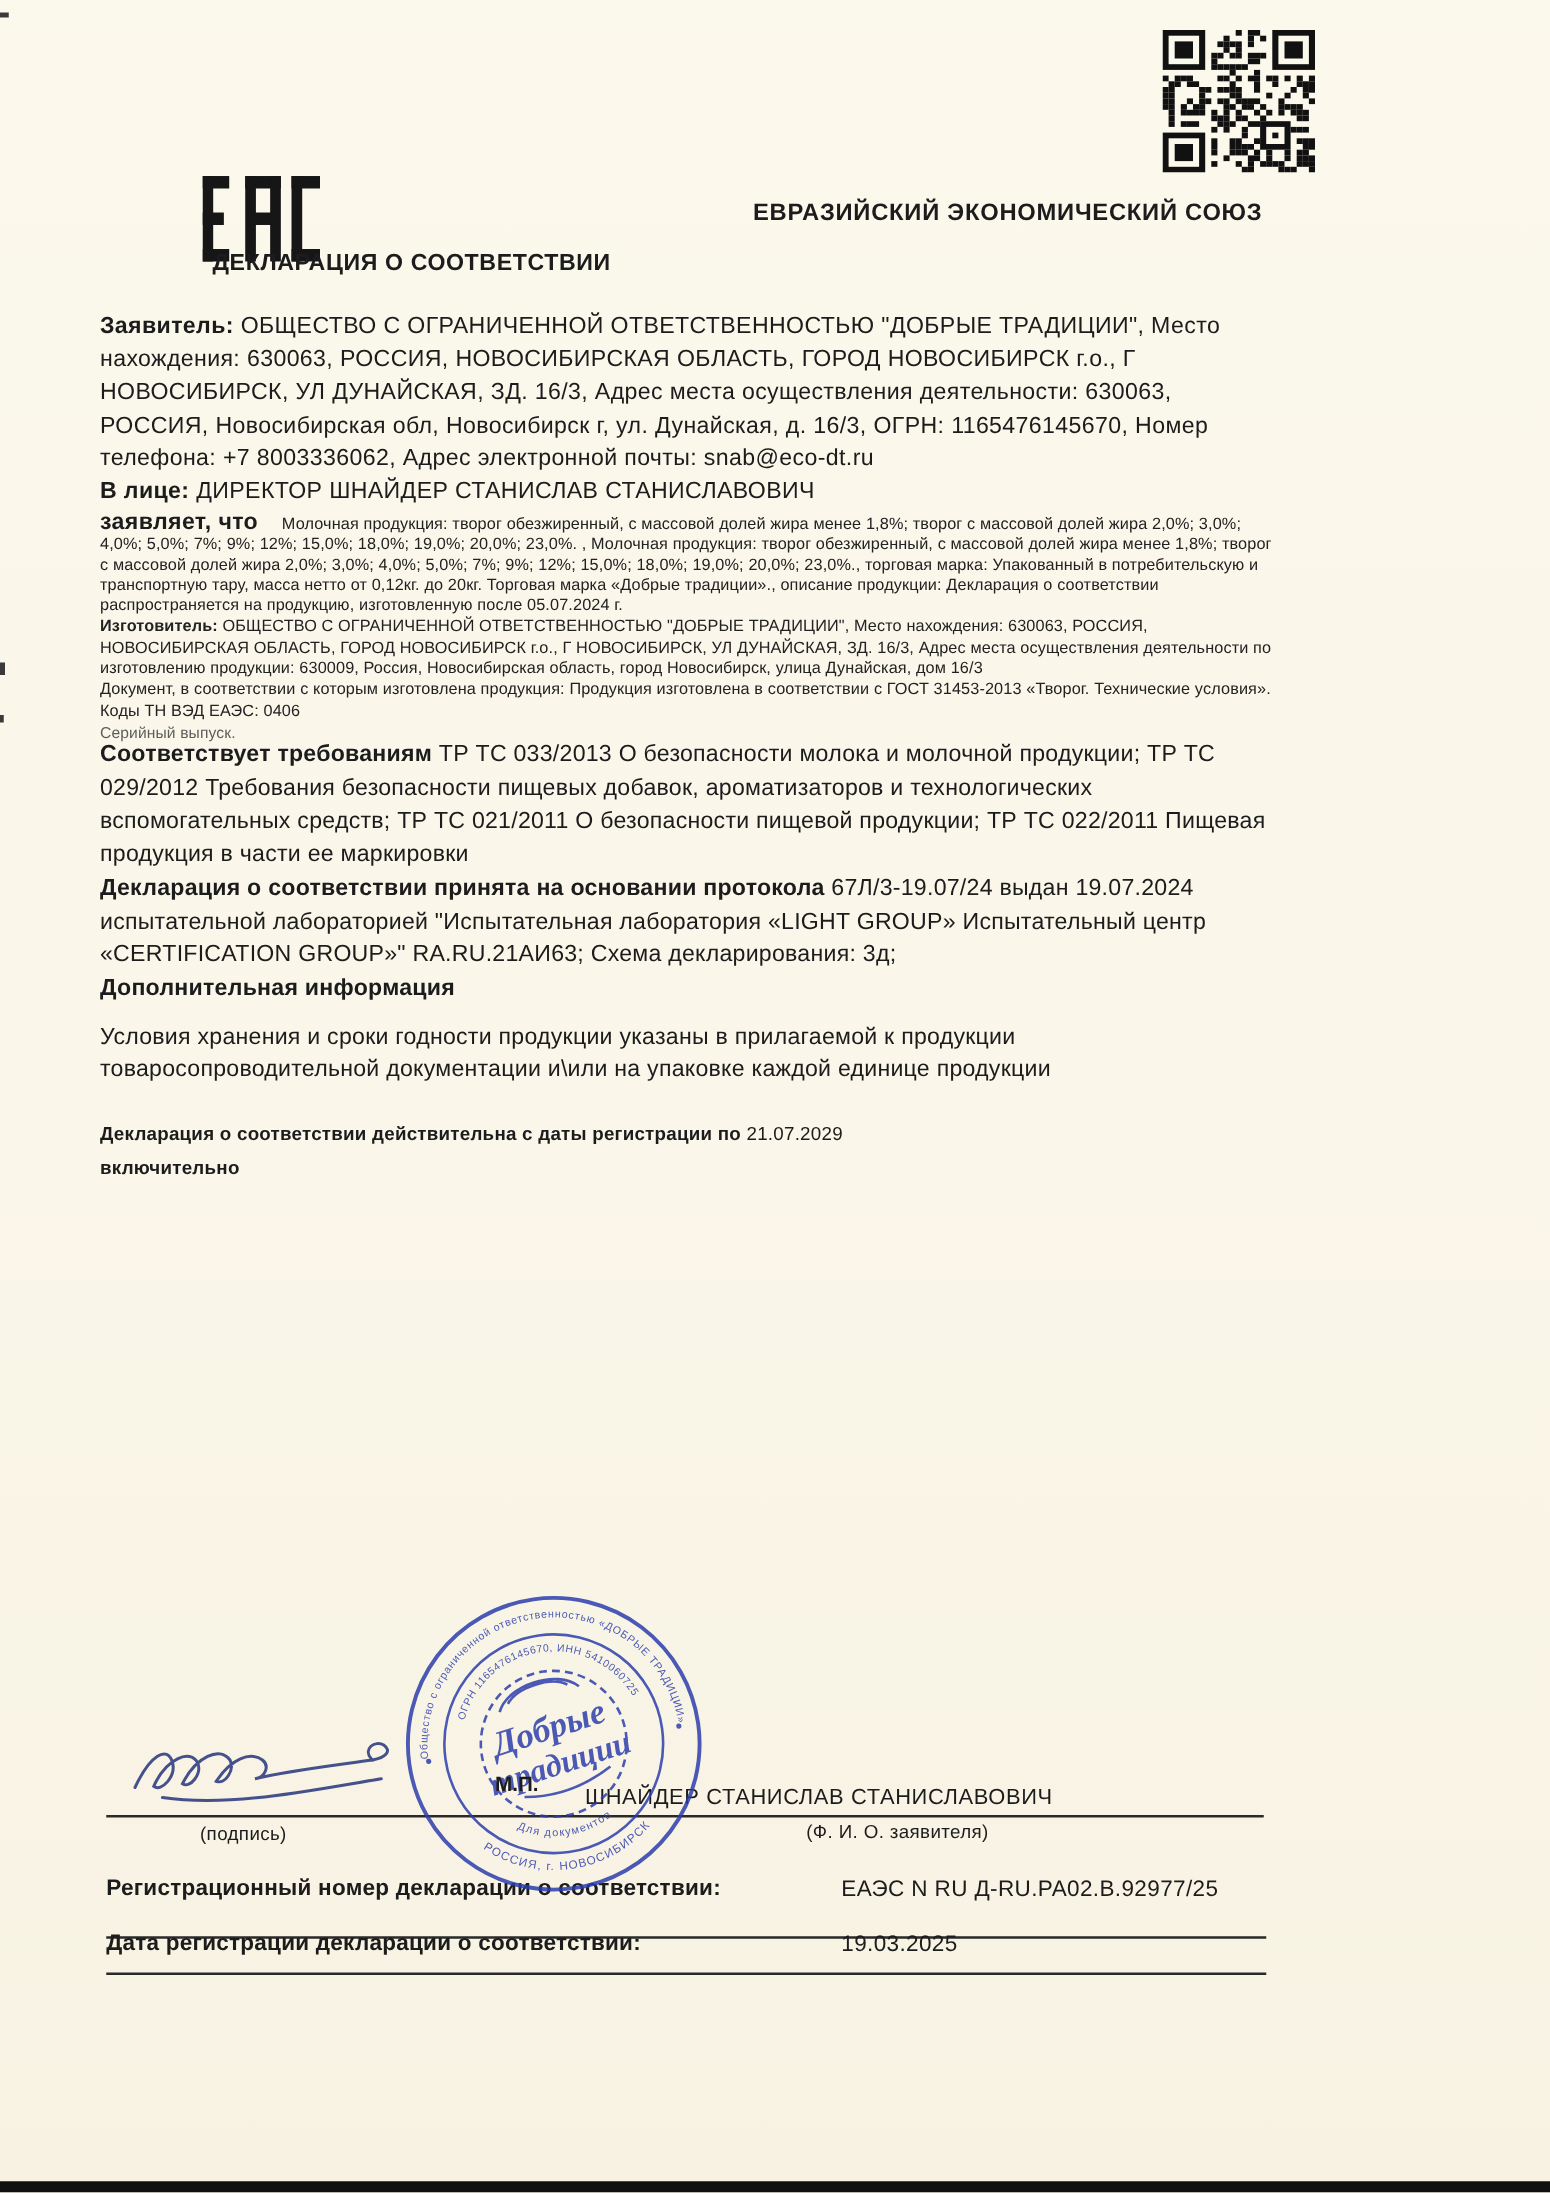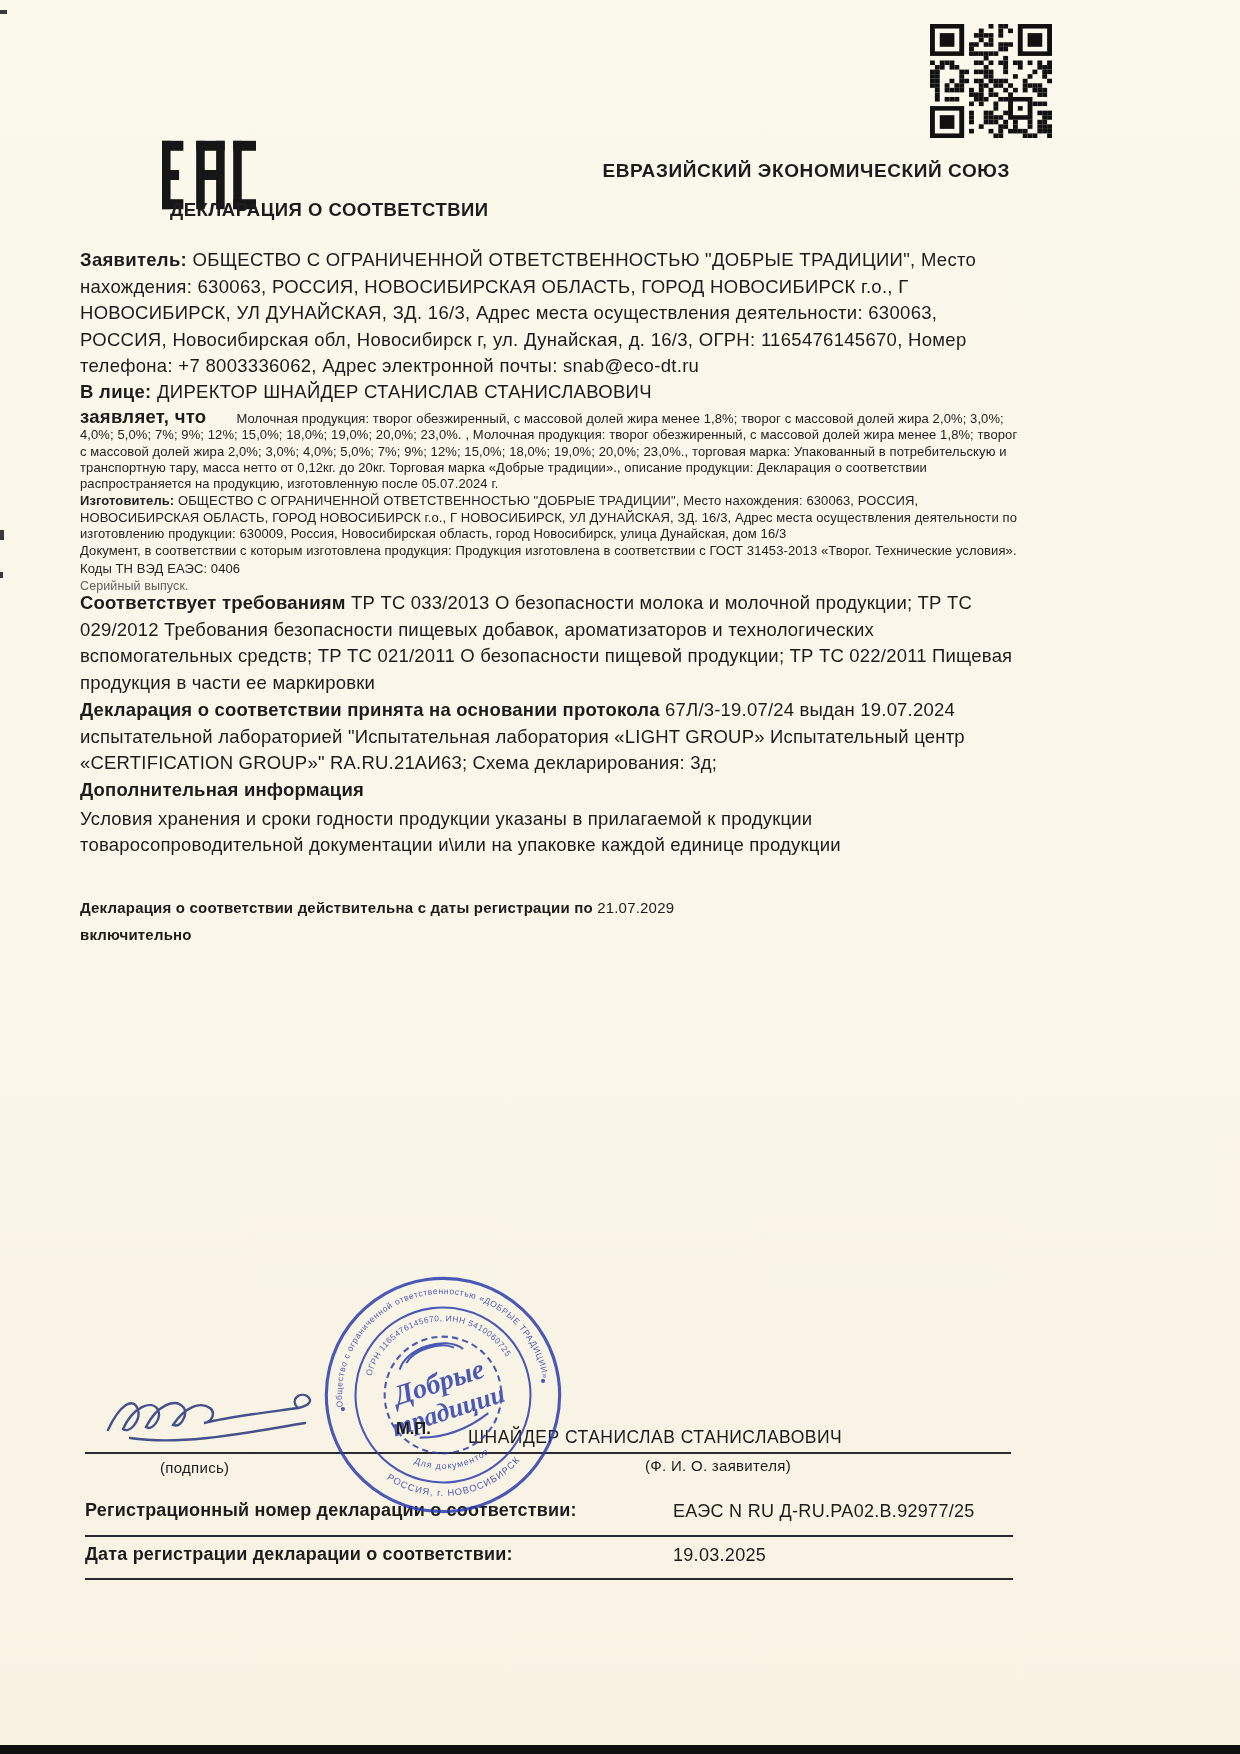--- a/index.html
+++ b/index.html
@@ -13,44 +13,44 @@
   .union-title{position:absolute;left:170px;top:160px;width:840px;text-align:right;font-weight:bold;font-size:19px;letter-spacing:.6px}
   .doc-title{position:absolute;left:170px;top:199px;width:840px;font-weight:bold;font-size:18.5px;letter-spacing:.5px}
 
   .block{position:absolute;left:80px;width:938px}
   .b{font-weight:bold}
 
   .applicant{top:247px;font-size:18.5px;line-height:26.5px;letter-spacing:.3px}
   .person{top:379px;font-size:18.5px;line-height:26px;letter-spacing:.3px}
 
   .declares{top:409px;font-size:13px;line-height:16.3px;letter-spacing:.1px;color:#222}
-  .declares .lead{font-size:18.5px;font-weight:bold;letter-spacing:.3px;margin-right:30px;color:#1c1c1c}
+  .declares .lead{font-size:18.5px;font-weight:bold;letter-spacing:.3px;margin-right:19px;color:#1c1c1c}
   .declares p{margin:0 0 1px 0}
   .serial{color:#5d5d5d;font-size:12.5px}
 
   .conformity{top:590px;font-size:18.5px;line-height:26.5px;letter-spacing:.2px}
   .basis{top:697px;font-size:18.5px;line-height:26.5px;letter-spacing:.2px}
   .additional{top:777px;font-size:18.5px;line-height:26.5px;letter-spacing:.2px}
-  .additional .title{font-weight:bold;margin-bottom:2px}
+  .additional .title{font-weight:bold;margin-bottom:12px}
   .validity{top:894px;font-size:15px;line-height:27px;font-weight:bold;letter-spacing:.2px}
   .validity .date{font-weight:normal}
 
   .signature{position:absolute;left:100px;top:1378px;z-index:4}
   .stamp{position:absolute;left:318px;top:1270px;width:250px;height:250px;opacity:.84;transform:rotate(-8deg);z-index:5}
   .mp{position:absolute;left:396px;top:1419px;font-weight:bold;font-size:16.5px;z-index:6}
   .declarant-name{position:absolute;left:468px;top:1427px;font-size:17.5px;letter-spacing:.5px}
 
   .sig-line{position:absolute;left:85px;top:1452px;width:926px;border-top:2px solid #2a2a2a}
   .caption-sign{position:absolute;left:160px;top:1459px;font-size:15px;letter-spacing:.3px}
   .caption-fio{position:absolute;left:645px;top:1457px;font-size:15px;letter-spacing:.3px}
 
   .reg-row{position:absolute;left:85px;width:928px;font-size:18px}
   .reg-row .label{font-weight:bold;letter-spacing:.2px}
   .reg-row .value{position:absolute;left:588px;top:1px;letter-spacing:.3px}
-  .reg-number{top:1500px;border-bottom:2px solid #2a2a2a;padding-bottom:14px}
+  .reg-number{top:1500px;border-bottom:2px solid #2a2a2a;padding-bottom:28px}
   .reg-date{top:1544px;border-bottom:2px solid #2a2a2a;padding-bottom:13px}
 
   .edge-bottom{position:absolute;left:0;bottom:0;width:100%;height:9px;background:#101010;z-index:9}
   .speck{position:absolute;background:#3a3a3a;z-index:8}
   .speck.s1{left:0;top:10px;width:7px;height:4px}
   .speck.s2{left:0;top:530px;width:4px;height:10px}
   .speck.s3{left:0;top:572px;width:3px;height:6px}
 </style>
 </head>
 <body>

